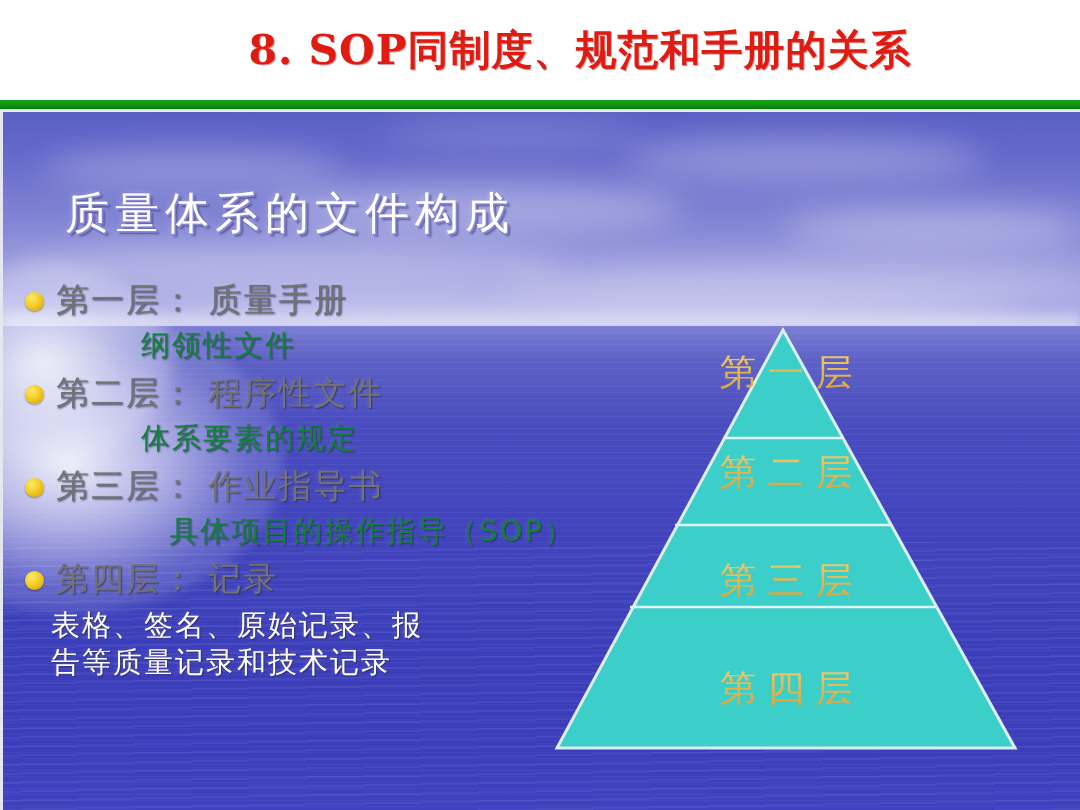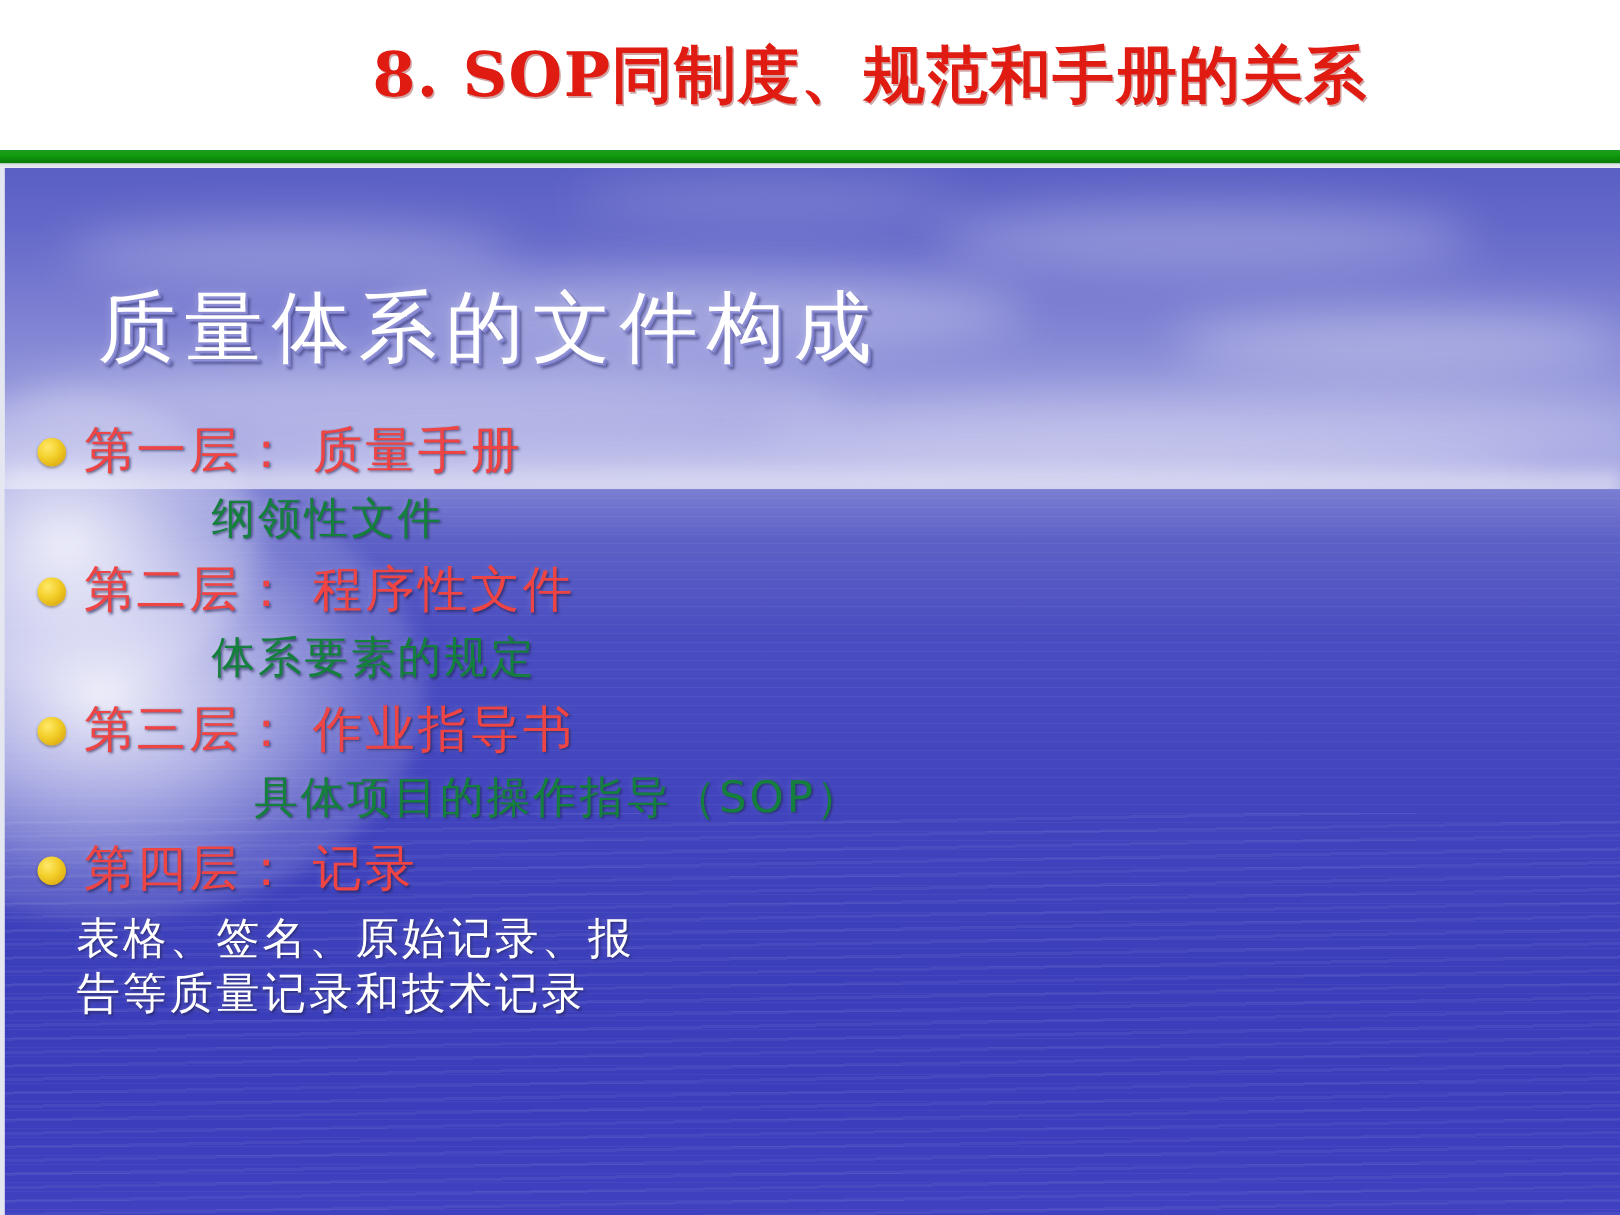--- a/index.html
+++ b/index.html
@@ -184,21 +184,21 @@
       rgba(235,236,250,0.45) 45%,
       rgba(190,192,235,0.0) 100%);
     filter: blur(8px);
   }
 
   
   .slide-heading {
     position: absolute;
     left: 62px; top: 72px;
     font-family: Liberation Sans, sans-serif;
-    font-size: 52px;
+    font-size: 44px;
     font-weight: 400;
     color: #ffffff;
     letter-spacing: 6px;
     white-space: nowrap;
     text-shadow:
        1px 1px 0 #8e8fd4,
        2px 2px 0 #7a7bc8,
        3px 3px 2px rgba(30,30,90,0.55),
        0 0 6px rgba(255,255,255,0.25);
   }
@@ -222,21 +222,21 @@
     margin-top: 16px;
     margin-right: 12px;
     margin-left: 10px;
     background: radial-gradient(circle at 36% 32%,
         #ffe96a 0%, #f3cf2a 42%, #dfae10 78%, #a87c06 100%);
     box-shadow: 0 1px 2px rgba(40,30,0,0.45);
   }
   .b-main {
     font-family: "DejaVu Sans", "Liberation Sans", sans-serif;
     font-size: 33px;
-    color: #ef4444;
+    color: #737373;
     letter-spacing: 2px;
     line-height: 1.45;
     white-space: nowrap;
     text-shadow: 1px 1px 2px rgba(26,26,80,0.7), 0 0 4px rgba(255,255,255,0.18);
   }
   .b-sub {
     font-family: "DejaVu Sans", "Liberation Sans", sans-serif;
     font-size: 29px;
     color: #15803d;
     letter-spacing: 2px;
@@ -356,15 +356,28 @@
         <div class="b-main">第四层：  记录</div>
       </div>
 
       <div class="tail">
         <div class="t1">表格、签名、原始记录、报</div>
         <div class="t2">告等质量记录和技术记录</div>
       </div>
 
     </div>
 
+    <div class="pyramid-wrap">
+      <svg class="pyramid" viewBox="0 0 470 430">
+        <polygon points="232,6 464,424 6,424" fill="#3ccfc9" stroke="#dbeef1" stroke-width="3"></polygon>
+        <line x1="172" y1="114" x2="292" y2="114" stroke="#ddf3f4" stroke-width="2.5"></line>
+        <line x1="124" y1="201" x2="340" y2="201" stroke="#ddf3f4" stroke-width="2.5"></line>
+        <line x1="79" y1="283" x2="385" y2="283" stroke="#ddf3f4" stroke-width="2.5"></line>
+      </svg>
+
+      <div class="pyr-label pl1">第一层</div>
+      <div class="pyr-label pl2">第二层</div>
+      <div class="pyr-label pl3">第三层</div>
+      <div class="pyr-label pl4">第四层</div>
+    </div>
 
   </div>
 </div>
 
 </body></html>

